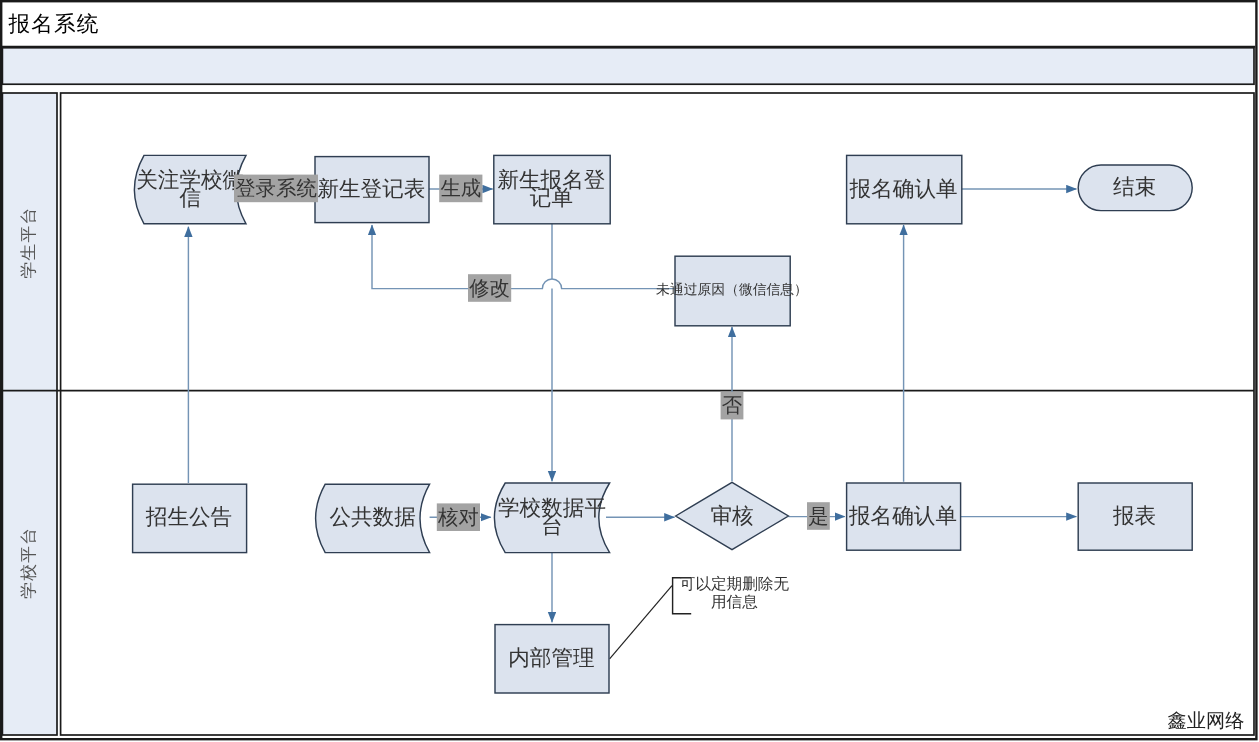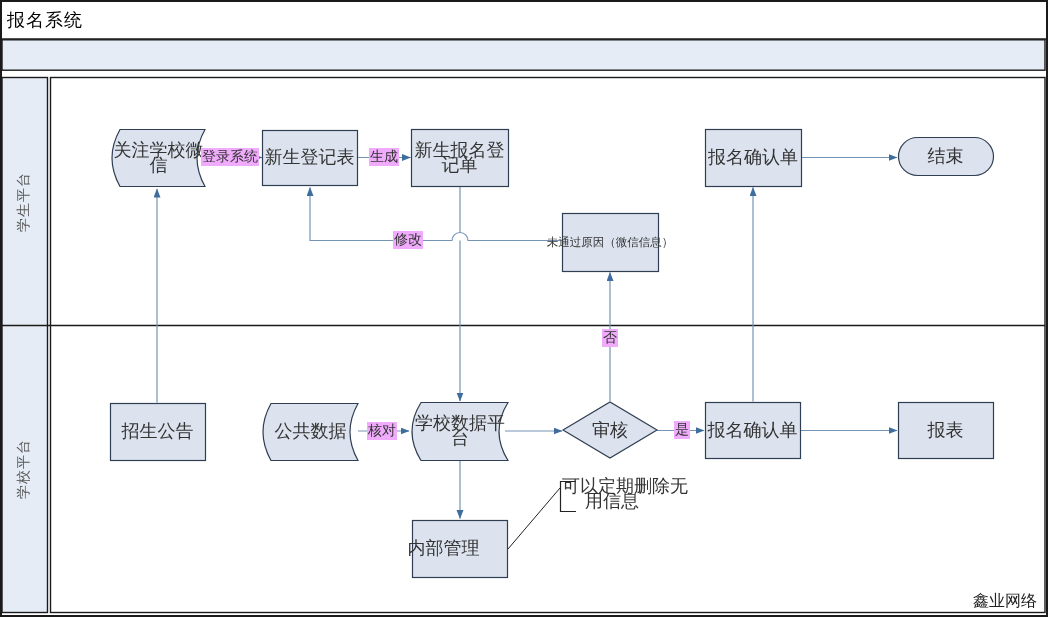--- a/index.html
+++ b/index.html
@@ -3,23 +3,23 @@
 <meta charset="utf-8">
 <style>
   html,body{margin:0;padding:0;}
   #app{position:relative;width:1049px;height:618px;background:#fff;font-family:"Liberation Serif","DejaVu Serif",serif;overflow:hidden;}
   #diagram{position:absolute;left:0;top:0;}
   .txt{position:absolute;display:flex;align-items:center;justify-content:center;text-align:center;color:#333;font-size:18px;line-height:15px;}
   .txt span{white-space:nowrap;display:block;}
   .title{position:absolute;left:7px;top:8px;font-size:18px;color:#000;letter-spacing:1px;}
   .lanelabel{position:absolute;left:1px;width:46px;display:flex;align-items:center;justify-content:center;}
   .lanelabel span{display:inline-block;transform:rotate(-90deg);white-space:nowrap;font-size:14px;color:#555;letter-spacing:1px;}
-  .elabel{position:absolute;transform:translate(-50%,-50%);background:#f0abfc;font-size:14px;color:#333;padding:0 1px;white-space:nowrap;}
+  .elabel{position:absolute;transform:translate(-50%,-50%);background:#a3a3a3;font-size:17px;color:#333;padding:0 1px;white-space:nowrap;}
   .watermark{position:absolute;left:937px;top:591px;width:100px;height:18px;text-align:right;font-size:16px;color:#222;}
-  .note{position:absolute;left:562px;top:479px;width:100px;font-size:18px;color:#333;line-height:15px;text-align:center;}
+  .note{position:absolute;left:562px;top:479px;width:100px;font-size:13px;color:#333;line-height:15px;text-align:center;}
   .note span{display:block;white-space:nowrap;}
 </style>
 </head>
 <body>
 
 <div id="app">
   <svg id="diagram" width="1049" height="618" viewBox="0 0 1049 618">
     <defs>
       <marker id="arw" markerWidth="10" markerHeight="8" refX="8.5" refY="3.5" orient="auto" markerUnits="userSpaceOnUse">
         <path d="M0,0 L9,3.5 L0,7 Z" fill="#3f6e9e"></path>
@@ -83,21 +83,21 @@
   <div class="txt" style="left:562px;top:213px;width:96px;height:58px;flex-direction:row;font-size:11.5px;">
       <span>未通过原因（微信</span>
       <span>信息）</span>
     </div>
   <div class="txt" style="left:110px;top:403px;width:95px;height:57px;">招生公告</div>
   <div class="txt" style="left:263px;top:403px;width:95px;height:57px;">公共数据</div>
   <div class="txt" style="left:412px;top:402px;width:96px;height:58px;">学校数据平台</div>
   <div class="txt" style="left:563px;top:402px;width:94px;height:56px;">审核</div>
   <div class="txt" style="left:705px;top:402px;width:95px;height:56px;">报名确认单</div>
   <div class="txt" style="left:898px;top:402px;width:95px;height:56px;">报表</div>
-  <div class="txt" style="left:396px;top:520px;width:95px;height:57px;">内部管理</div>
+  <div class="txt" style="left:412px;top:520px;width:95px;height:57px;">内部管理</div>
 
   <div class="elabel" style="left:230px;top:157px;">登录系统</div>
   <div class="elabel" style="left:384px;top:157px;">生成</div>
   <div class="elabel" style="left:408px;top:240px;text-align:center;">修改</div>
   <div class="elabel" style="left:382px;top:431px;">核对</div>
   <div class="elabel" style="left:682px;top:430px;">是</div>
   <div class="elabel" style="left:610px;top:338px;">否</div>
 
   <div class="note">
       <span>可以定期删除无</span>

